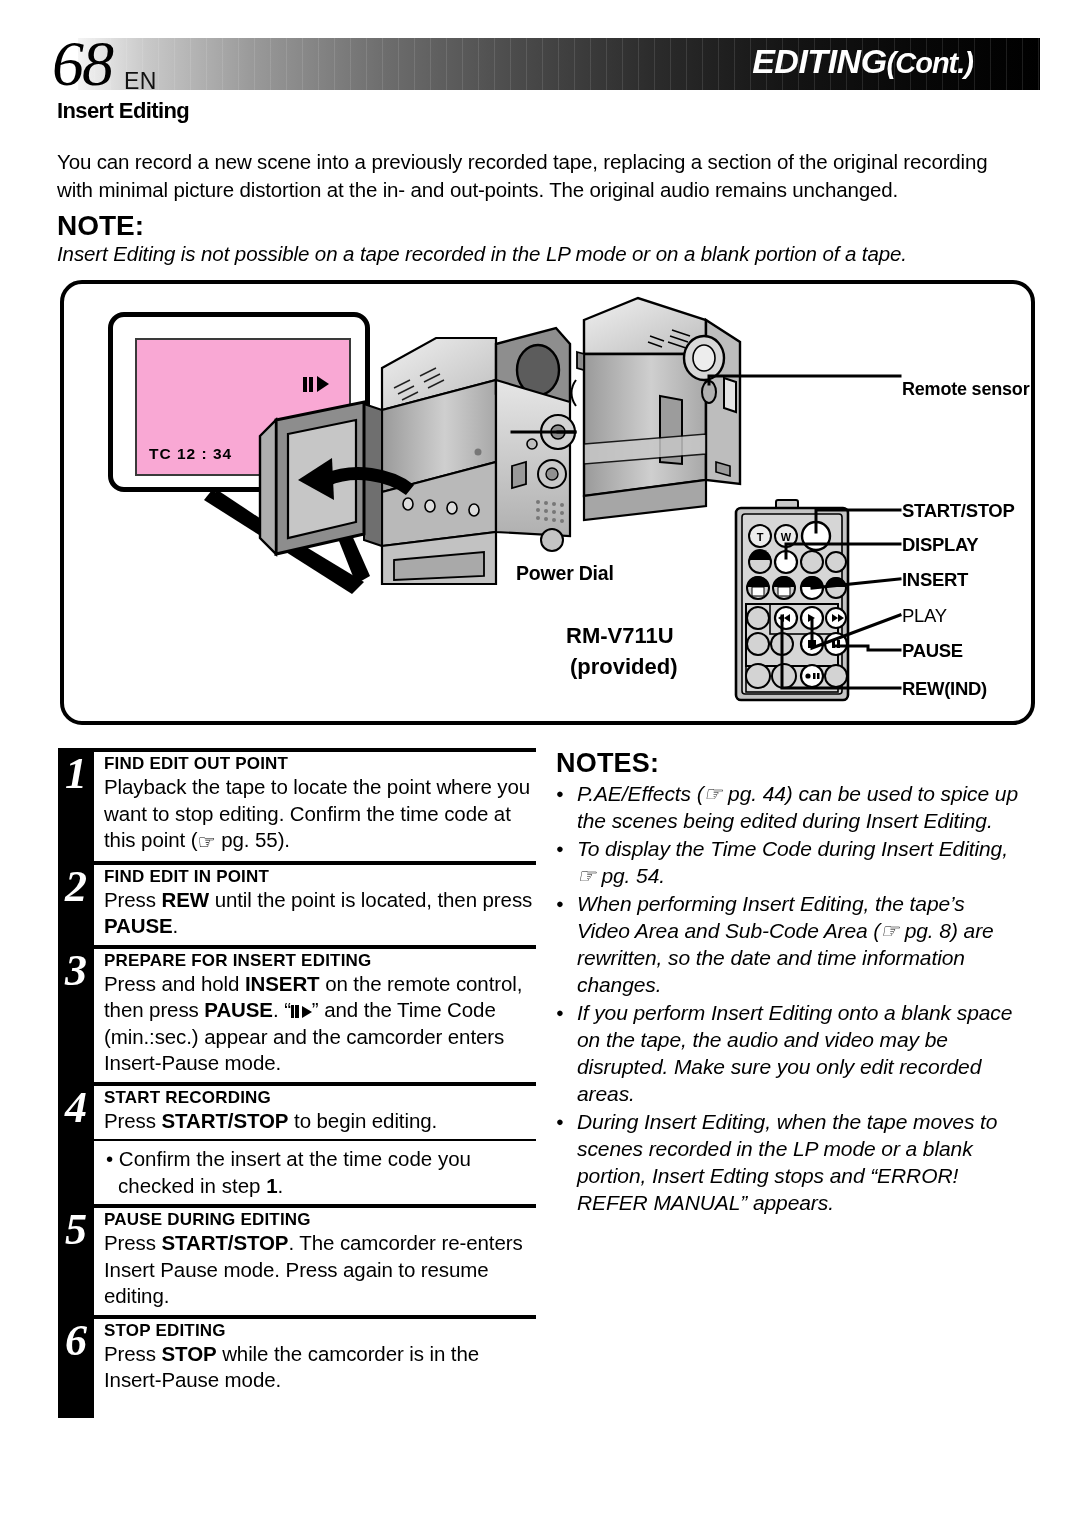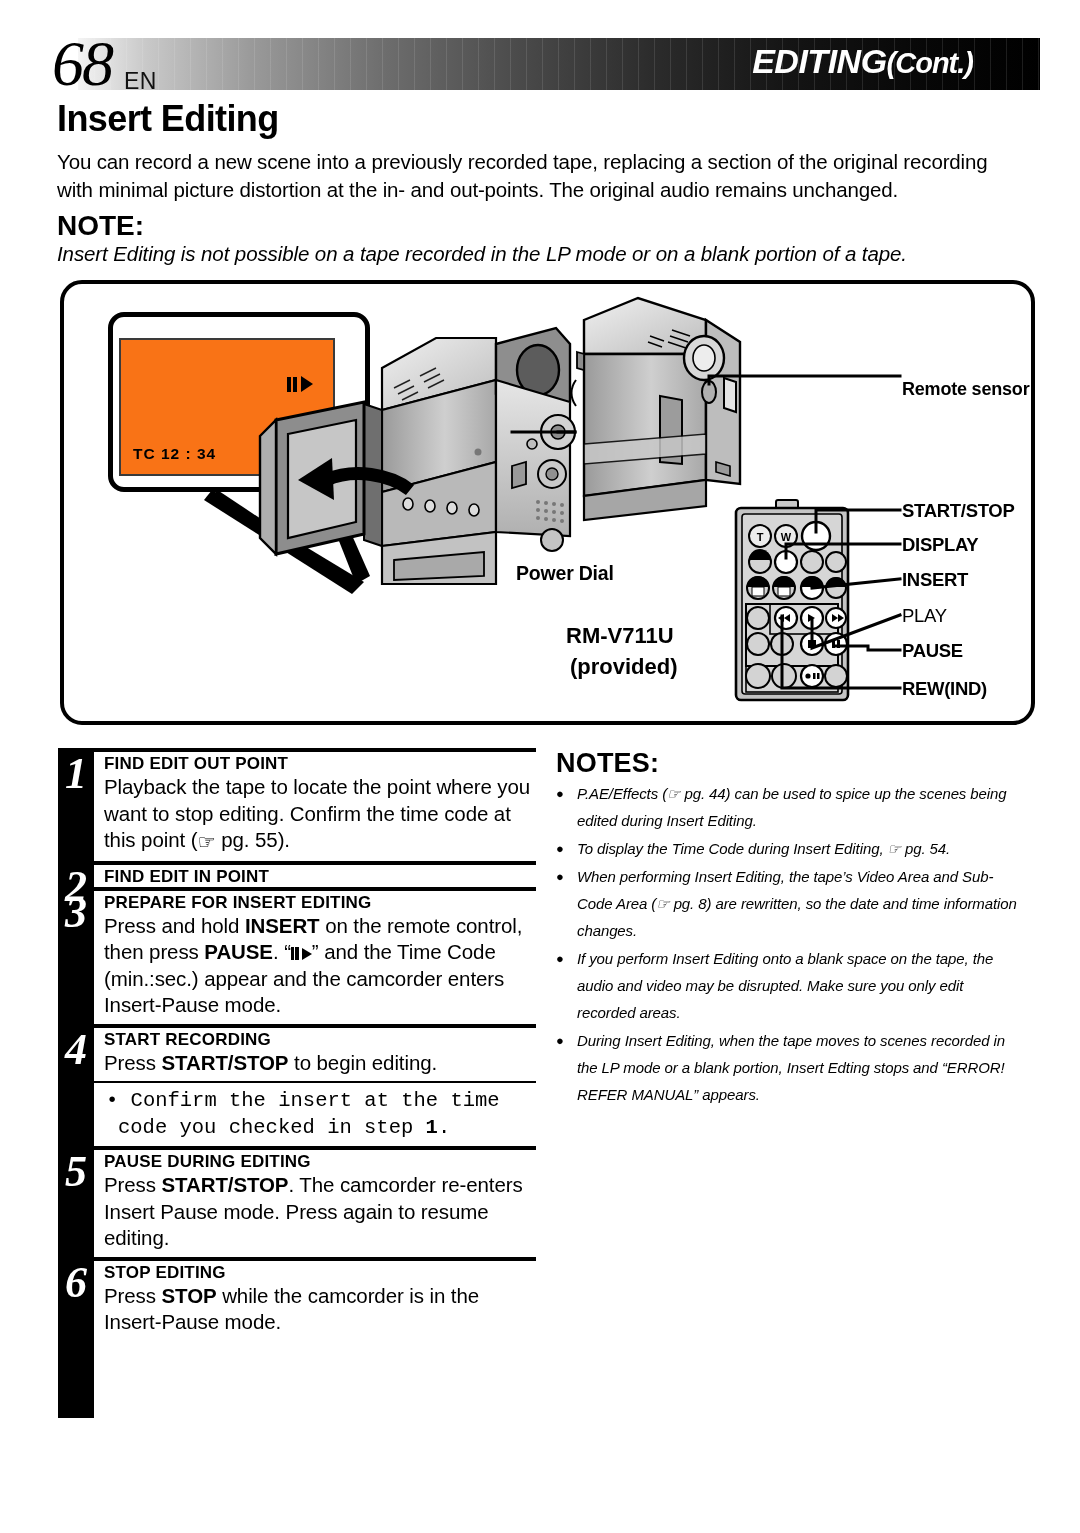--- a/index.html
+++ b/index.html
@@ -37,21 +37,21 @@
     position:absolute; right:20px; top:4px;
     font-family:"Liberation Sans", sans-serif;
     font-size:34px; font-style:italic; font-weight:bold;
     color:#fff; letter-spacing:-0.5px; white-space:nowrap;
   }
   .header-title .cont { font-size:29px; letter-spacing:-1px; }
 
   
   .section-title {
     position:absolute; left:57px; top:98px;
-    font-size:36px; font-weight:bold; letter-spacing:-0.6px;
+    font-size:22px; font-weight:bold; letter-spacing:-0.6px;
   }
 
   
   .intro {
     position:absolute; left:57px; top:148px; width:952px;
     font-size:20.5px; line-height:28px; letter-spacing:-0.15px;
   }
   .note-head {
     position:absolute; left:57px; top:210px;
     font-size:28px; font-weight:bold; letter-spacing:0px;
@@ -66,22 +66,22 @@
     position:absolute; left:60px; top:280px; width:975px; height:445px;
     border:4px solid #000; border-radius:22px; background:#fff;
   }
 
   
   .callout {
     position:absolute; left:44px; top:28px; width:262px; height:180px;
     border:5px solid #000; border-radius:16px; background:#fff;
   }
   .lcd {
-    position:absolute; left:6px; top:21px; width:216px; height:138px;
-    background:#f97316; border:2px solid #3a3a3a;
+    position:absolute; left:22px; top:21px; width:216px; height:138px;
+    background:#f9a8d4; border:2px solid #3a3a3a;
   }
   .lcd-tc {
     position:absolute; left:12px; bottom:11px;
     font-size:15.5px; font-weight:bold; letter-spacing:1px; color:#000;
   }
   .lcd-icon {
     position:absolute; right:20px; top:36px;
     display:flex; align-items:center; gap:2px;
   }
   .lcd-icon .bar { width:4px; height:15px; background:#000; }
@@ -118,21 +118,21 @@
     font-size:17px; font-weight:bold; letter-spacing:0.2px;
     padding-top:2px;
   }
   .step-body {
     font-size:20.5px; line-height:26.5px; letter-spacing:-0.1px;
     padding-bottom:5px;
   }
   .step-body b { font-weight:bold; }
   .sub-body {
     font-size:20.5px; line-height:26.5px; padding:5px 0 5px 2px;
-    text-indent:-12px; margin-left:12px;font-family:Liberation Mono, monospace;
+    text-indent:-12px; margin-left:12px;
   }
   .inline-icon {
     display:inline-flex; align-items:center; gap:1px;
     vertical-align:-1px;
   }
   .inline-icon .bar { width:3.5px; height:13px; background:#000; }
   .inline-icon .tri {
     width:0; height:0; margin-left:2px;
     border-left:10px solid #000;
     border-top:6.5px solid transparent;
@@ -140,21 +140,21 @@
   }
   .hand { display:inline-block; vertical-align:-2px; }
 
   
   .notes {
     position:absolute; left:556px; top:748px; width:462px;
   }
   .notes-head { font-size:27px; font-weight:bold; letter-spacing:0.2px; }
   .notes-list { margin:0; padding:0; list-style:none; }
   .notes-list li {
-    font-size:15px; font-style:italic; line-height:27px;
+    font-size:21px; font-style:italic; line-height:27px;
     letter-spacing:-0.1px;
     padding-left:21px; position:relative; margin-top:1px;
   }
   .notes-list li:before {
     content:"\25CF"; position:absolute; left:0; top:0;
     font-size:13px; font-style:normal; line-height:27px;
   }
 </style>
 </head>
 <body>
@@ -410,20 +410,21 @@
 
   <div class="step">
     <div class="step-num">1</div>
     <div class="step-title">FIND EDIT OUT POINT</div>
     <div class="step-body"><span>Playback the tape to locate the point where you want to stop editing. Confirm the time code at this point (</span><span class="hand">☞</span><span> pg. 55).</span></div>
   </div>
 
   <div class="step">
     <div class="step-num">2</div>
     <div class="step-title">FIND EDIT IN POINT</div>
+    <div class="step-body"><span>Press </span><b>REW</b><span> until the point is located, then press </span><b>PAUSE</b><span>.</span></div>
   </div>
 
   <div class="step">
     <div class="step-num">3</div>
     <div class="step-title">PREPARE FOR INSERT EDITING</div>
     <div class="step-body"><span>Press and hold </span><b>INSERT</b><span> on the remote control, then press </span><b>PAUSE</b><span>. “</span><span class="inline-icon">
           <span class="bar"></span>
           <span class="bar"></span>
           <span class="tri"></span>
         </span><span>” and the Time Code (min.:sec.) appear and the camcorder enters Insert-Pause mode.</span></div>

